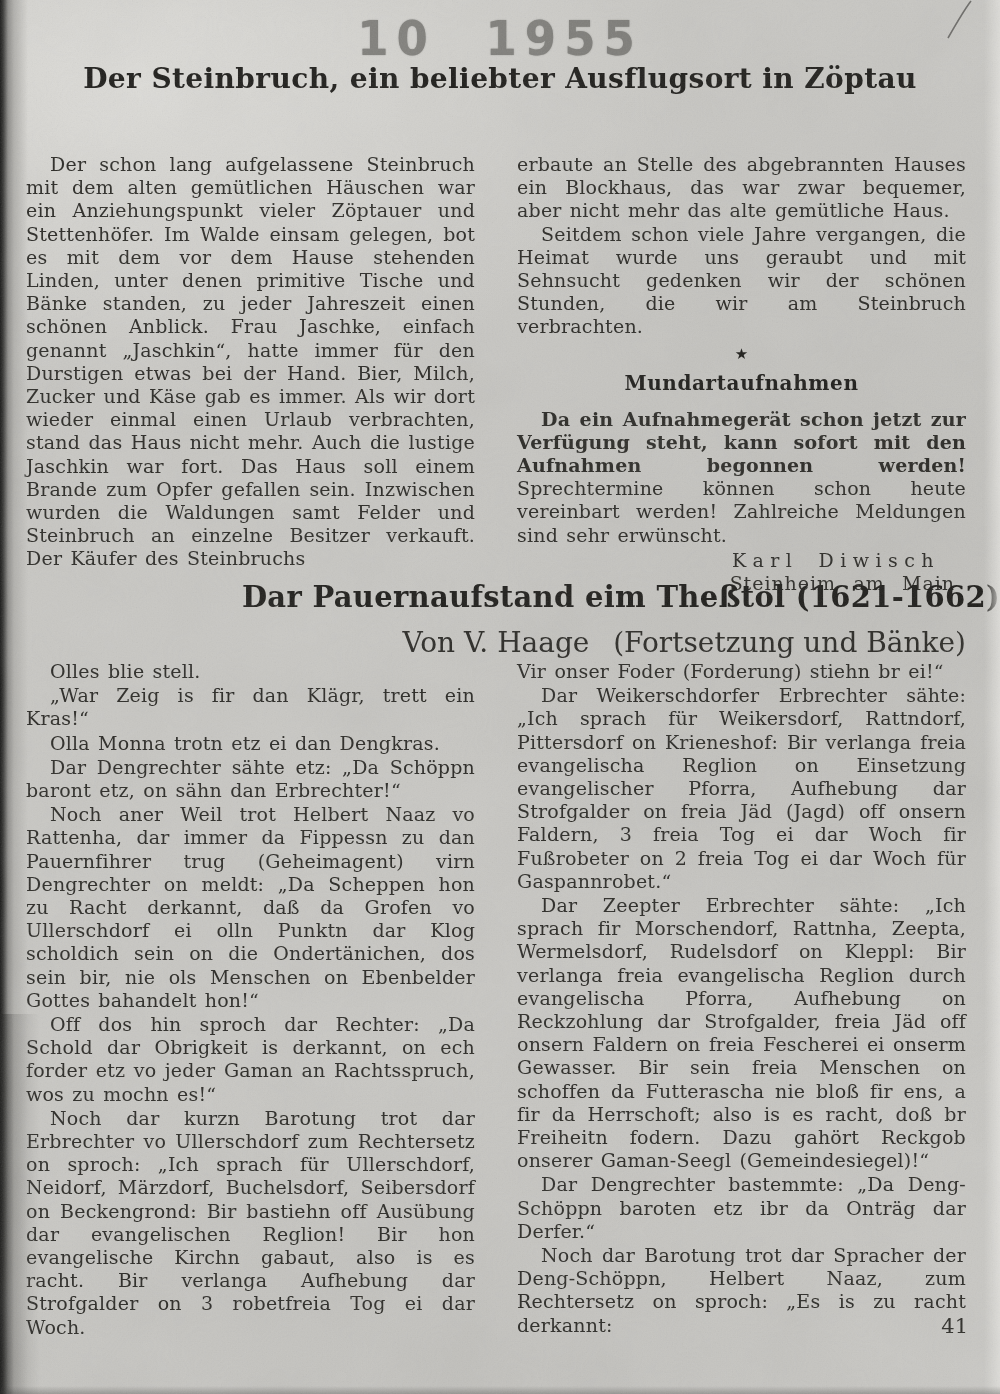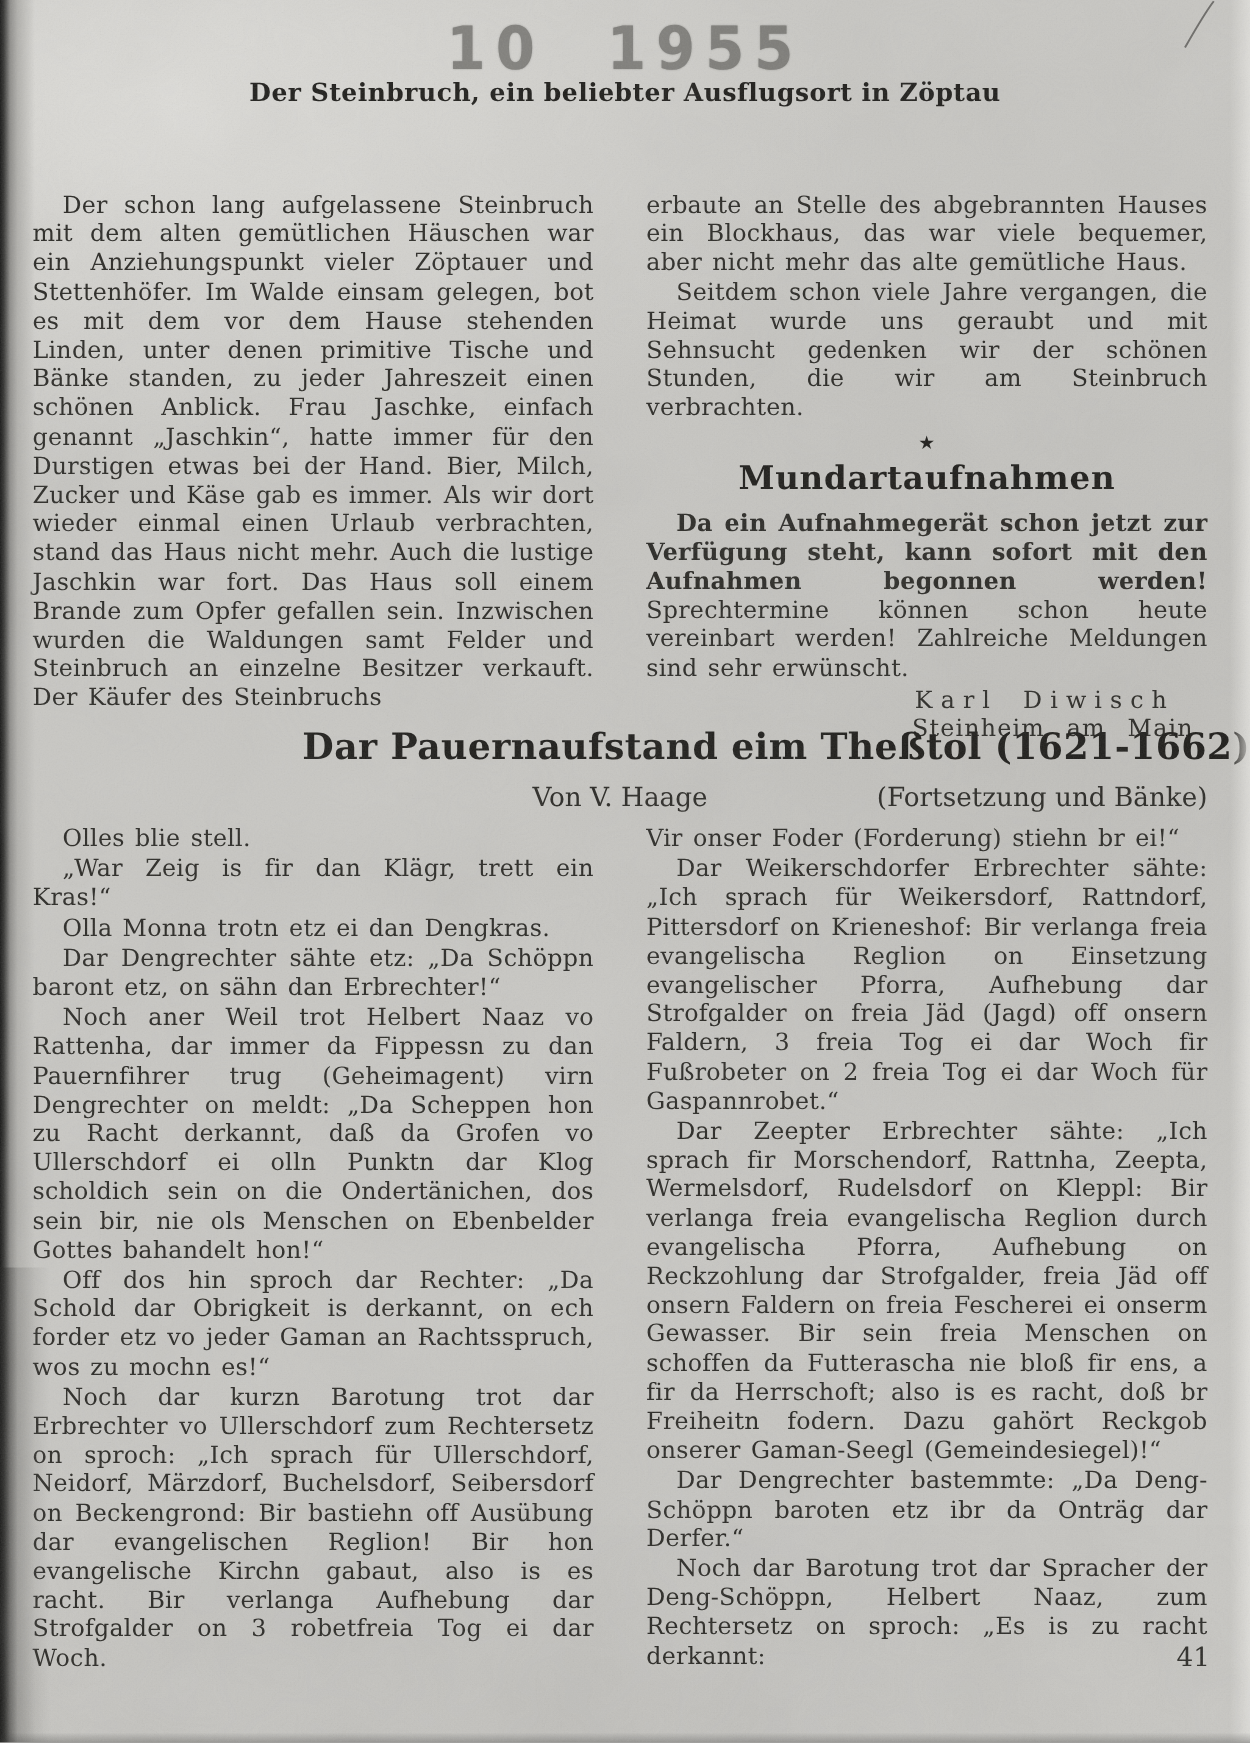--- a/index.html
+++ b/index.html
@@ -15,43 +15,43 @@
   }
   
   .stamp{
     position:absolute;top:12px;left:0;right:0;text-align:center;
     font-family:"DejaVu Sans","Liberation Sans",sans-serif;
     font-weight:700;font-size:45px;letter-spacing:8px;word-spacing:26px;
     color:#73726e;opacity:.88;transform:scaleY(1.06);
     text-shadow:0 0 1.5px rgba(110,109,105,.75);
   }
   .title1{position:absolute;top:62px;left:0;right:0;text-align:center;
-    font-weight:700;font-size:20px;letter-spacing:.4px;color:#1c1b18;}
+    font-weight:700;font-size:28px;letter-spacing:.4px;color:#1c1b18;}
   .byline1{position:absolute;top:111px;left:0;right:0;text-align:center;font-size:21px;}
 
   .cols{position:absolute;left:26px;right:34px;display:flex;gap:42px;}
   .cols1{top:153px;}
   .cols2{top:660px;}
   .col{flex:1;text-align:justify;font-size:19px;line-height:23.2px;
     letter-spacing:.2px;word-spacing:2px;}
   p{margin:0;}
   .indent{text-indent:24px;}
   .sp{margin-top:1px;}
 
   .star{text-align:center;font-size:15px;line-height:19px;margin-top:6px;color:#1c1b18;text-indent:0;}
-  .mundart-heading{text-align:center;font-weight:700;font-size:26px;line-height:32px;
+  .mundart-heading{text-align:center;font-weight:700;font-size:20px;line-height:32px;
     letter-spacing:.6px;margin:3px 0 9px;color:#1c1b18;text-indent:0;}
   .lead-bold{font-weight:700;}
   .signature{margin-top:2px;text-align:right;}
   .sig-name{display:block;letter-spacing:.34em;word-spacing:.4em;margin-right:26px;}
   .sig-place{display:block;letter-spacing:.05em;word-spacing:.55em;margin-right:11px;}
 
   .title2{position:absolute;top:580px;left:0;right:0;text-align:right;
     font-weight:700;font-size:29px;letter-spacing:.3px;color:#1c1b18;}
-  .byline2{position:absolute;top:626px;left:26px;right:34px;font-size:21px;}
+  .byline2{position:absolute;top:626px;left:26px;right:34px;font-size:28px;}
   .byline2-center{display:block;text-align:center;}
   .byline2-right{position:absolute;right:0;top:0;}
 
   .pagenum{position:absolute;top:1314px;right:32px;font-size:21px;}
 
   
   .edge-left{position:absolute;left:0;top:0;bottom:0;width:28px;pointer-events:none;
     background:linear-gradient(90deg,#151514 0px,#343432 3px,#8d8c89 8px,#b1b0ac 14px,rgba(177,176,172,0) 28px);}
   .edge-left-bottom{position:absolute;left:0;bottom:0;width:40px;height:380px;pointer-events:none;
     background:linear-gradient(90deg,rgba(30,30,28,.55),rgba(90,89,86,.25) 14px,rgba(90,89,86,0) 40px);}
@@ -69,21 +69,21 @@
 
   <div class="stamp">10 1955</div>
 
   <div class="title1">Der Steinbruch, ein beliebter Ausflugsort in Zöptau</div>
 
   <div class="cols cols1">
     <div class="col">
       <p class="indent">Der schon lang aufgelassene Steinbruch mit dem alten gemütlichen Häuschen war ein Anziehungspunkt vieler Zöptauer und Stettenhöfer. Im Walde einsam gelegen, bot es mit dem vor dem Hause stehenden Linden, unter denen primitive Tische und Bänke standen, zu jeder Jahreszeit einen schönen Anblick. Frau Jaschke, einfach genannt „Jaschkin“, hatte immer für den Durstigen etwas bei der Hand. Bier, Milch, Zucker und Käse gab es immer. Als wir dort wieder einmal einen Urlaub verbrachten, stand das Haus nicht mehr. Auch die lustige Jaschkin war fort. Das Haus soll einem Brande zum Opfer gefallen sein. Inzwischen wurden die Waldungen samt Felder und Steinbruch an einzelne Besitzer verkauft. Der Käufer des Steinbruchs</p>
     </div>
     <div class="col">
-      <p>erbaute an Stelle des abgebrannten Hauses ein Blockhaus, das war viele bequemer, aber nicht mehr das alte gemütliche Haus.</p>
+      <p>erbaute an Stelle des abgebrannten Hauses ein Blockhaus, das war zwar bequemer, aber nicht mehr das alte gemütliche Haus.</p>
       <p class="indent">Seitdem schon viele Jahre vergangen, die Heimat wurde uns geraubt und mit Sehnsucht gedenken wir der schönen Stunden, die wir am Steinbruch verbrachten.</p>
       <p class="star">★</p>
       <p class="mundart-heading">Mundartaufnahmen</p>
       <p class="indent"><span class="lead-bold">Da ein Aufnahmegerät schon jetzt zur Verfügung steht, kann sofort mit den Aufnahmen begonnen werden!</span> <span>Sprechtermine können schon heute vereinbart werden! Zahlreiche Meldungen sind sehr erwünscht.</span></p>
       <p class="signature">
           <span class="sig-name">Karl Diwisch</span>
           <span class="sig-place">Steinheim am Main</span>
         </p>
     </div>
   </div>

